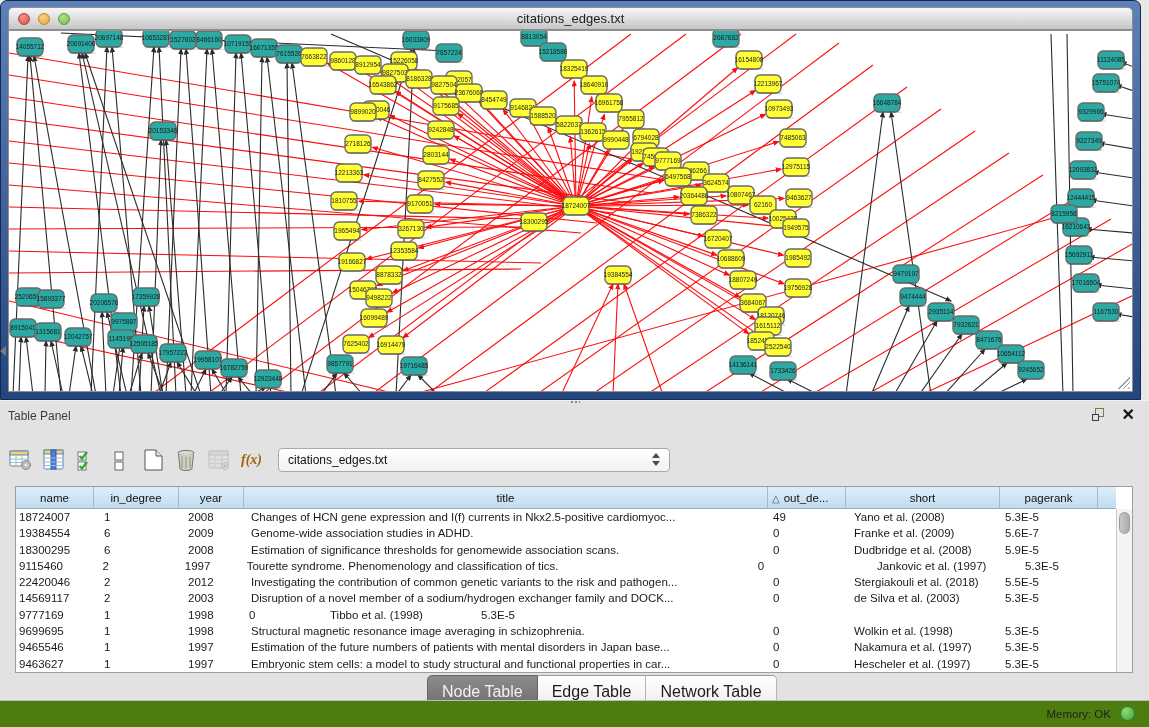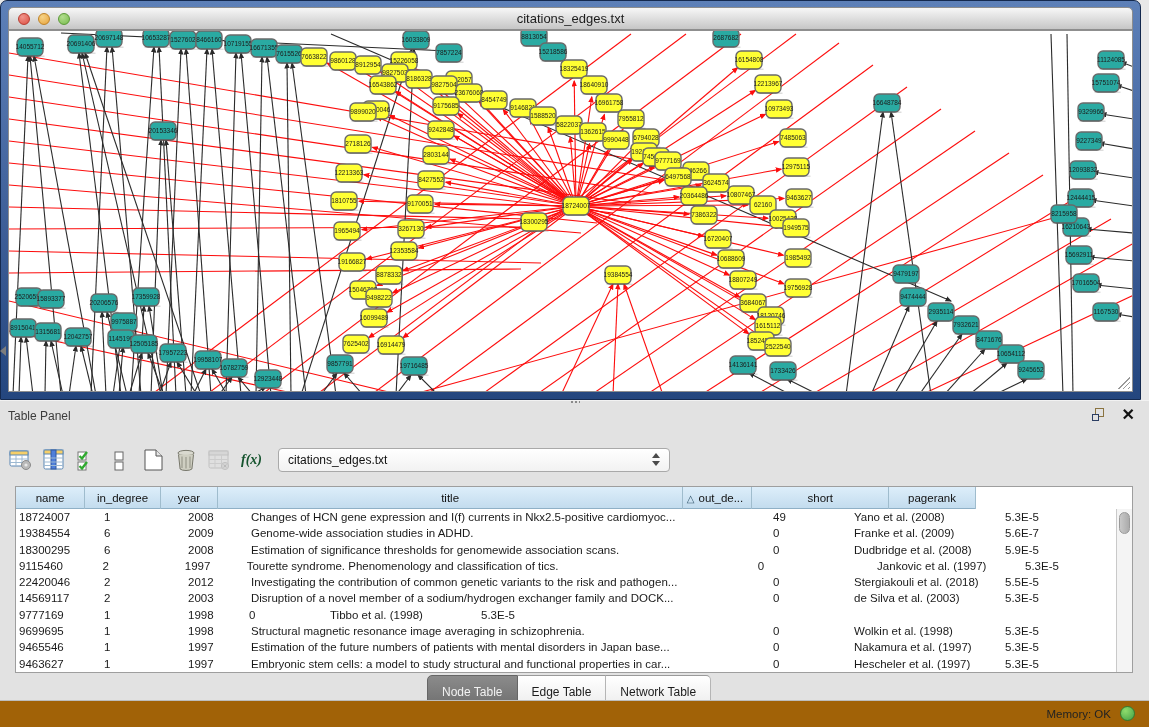--- a/index.html
+++ b/index.html
@@ -69,21 +69,21 @@
   }
   .toolbar {
     position:absolute; left:8px; top:38px; right:8px; height:42px;
     display:flex; align-items:center;
   }
   .tb-btn {
     width:26px; height:26px; margin-right:7px;
     display:flex; align-items:center; justify-content:center;
   }
   .tb-btn svg { display:block; }
-  .fx-label { font-size:14px; font-style:italic; font-family:"Liberation Serif",serif; font-weight:bold; color:#14532d; margin:0 6px 0 2px;}
+  .fx-label { font-size:14px; font-style:italic; font-family:"Liberation Serif",serif; font-weight:bold; color:#a16207; margin:0 6px 0 2px;}
   .combo {
     width:392px; height:24px; margin-left:10px;
     background:linear-gradient(180deg,#ffffff,#f2f2f2);
     border:1px solid #a9a9a9; border-radius:4px;
     display:flex; align-items:center; position:relative;
     font-size:12px; color:#111; padding-left:9px;
   }
   .combo .spinner { position:absolute; right:8px; top:4px; width:9px; height:16px;}
   .combo .spinner .up {
     width:0;height:0;border-left:4px solid transparent;border-right:4px solid transparent;
@@ -91,21 +91,21 @@
   }
   .combo .spinner .dn {
     width:0;height:0;border-left:4px solid transparent;border-right:4px solid transparent;
     border-top:5px solid #4a4a4a;
   }
 
   .data-table {
     position:absolute; left:15px; top:85px; width:1118px; height:187px;
     background:#ffffff; border:1px solid #9e9e9e;
   }
-  .thead { position:absolute; left:0; top:0; height:22px; width:960px; display:flex;
+  .thead { position:absolute; left:0; top:0; height:22px; width:1100px; display:flex;
            background:linear-gradient(180deg,#ddeefa,#c3dcee); border-bottom:1px solid #8fb0c6;}
   .th {
     height:22px; font-size:11.5px; color:#111; display:flex; align-items:center;
     justify-content:center; border-right:1px solid #9fbccd; overflow:hidden; white-space:nowrap;
   }
   .th.left { justify-content:flex-start; padding-left:4px; }
   .sort-tri { color:#35586e; font-size:10px; margin-right:4px; }
   .tbody { position:absolute; left:0; top:22px; right:16px; bottom:0; overflow:hidden; }
   .tr { height:16.3px; display:flex; }
   .td {
@@ -118,33 +118,33 @@
   }
   .vthumb {
     position:absolute; left:2px; top:3px; width:11px; height:22px;
     background:linear-gradient(90deg,#c9c9c9,#ababab); border:1px solid #9a9a9a; border-radius:6px;
   }
 
   .seg-tabs {
     position:absolute; left:427px; top:274px; height:21px; display:flex;
   }
   .seg {
-    height:21px; padding:16px 14px; font-size:12px; display:flex; align-items:center;
+    height:21px; padding:16px 14px; font-size:16px; display:flex; align-items:center;
     background:linear-gradient(180deg,#ffffff,#ececec);
     border-top:1px solid #9a9a9a; border-bottom:1px solid #9a9a9a; border-right:1px solid #b5b5b5;
     color:#1c1c1c;
   }
   .seg:first-child { border-left:1px solid #9a9a9a; border-radius:5px 0 0 5px; }
   .seg:last-child  { border-radius:0 5px 5px 0; }
   .seg.active { background:linear-gradient(180deg,#8b8b8b,#6e6e6e); color:#f2f2f2; border-color:#666; }
 
   
   .statusbar {
     position:absolute; left:0; bottom:0; width:1149px; height:27px;
-    background:#a16207; border-top:1px solid #bdbdbd;
+    background:#4d7c0f; border-top:1px solid #bdbdbd;
   }
   .mem-label { position:absolute; right:38px; top:7px; font-size:11.5px; color:#222; }
   .mem-dot {
     position:absolute; right:14px; top:5px; width:15px; height:15px; border-radius:50%;
     background:radial-gradient(circle at 35% 30%,#8fdc6c,#43a047); border:1px solid #2e7d32;
   }
   .split-grip {
     position:absolute; left:570px; top:-1px; width:10px; height:5px;
     background:radial-gradient(circle,#8a8a8a 1px,transparent 1.2px);
     background-size:4px 4px;

